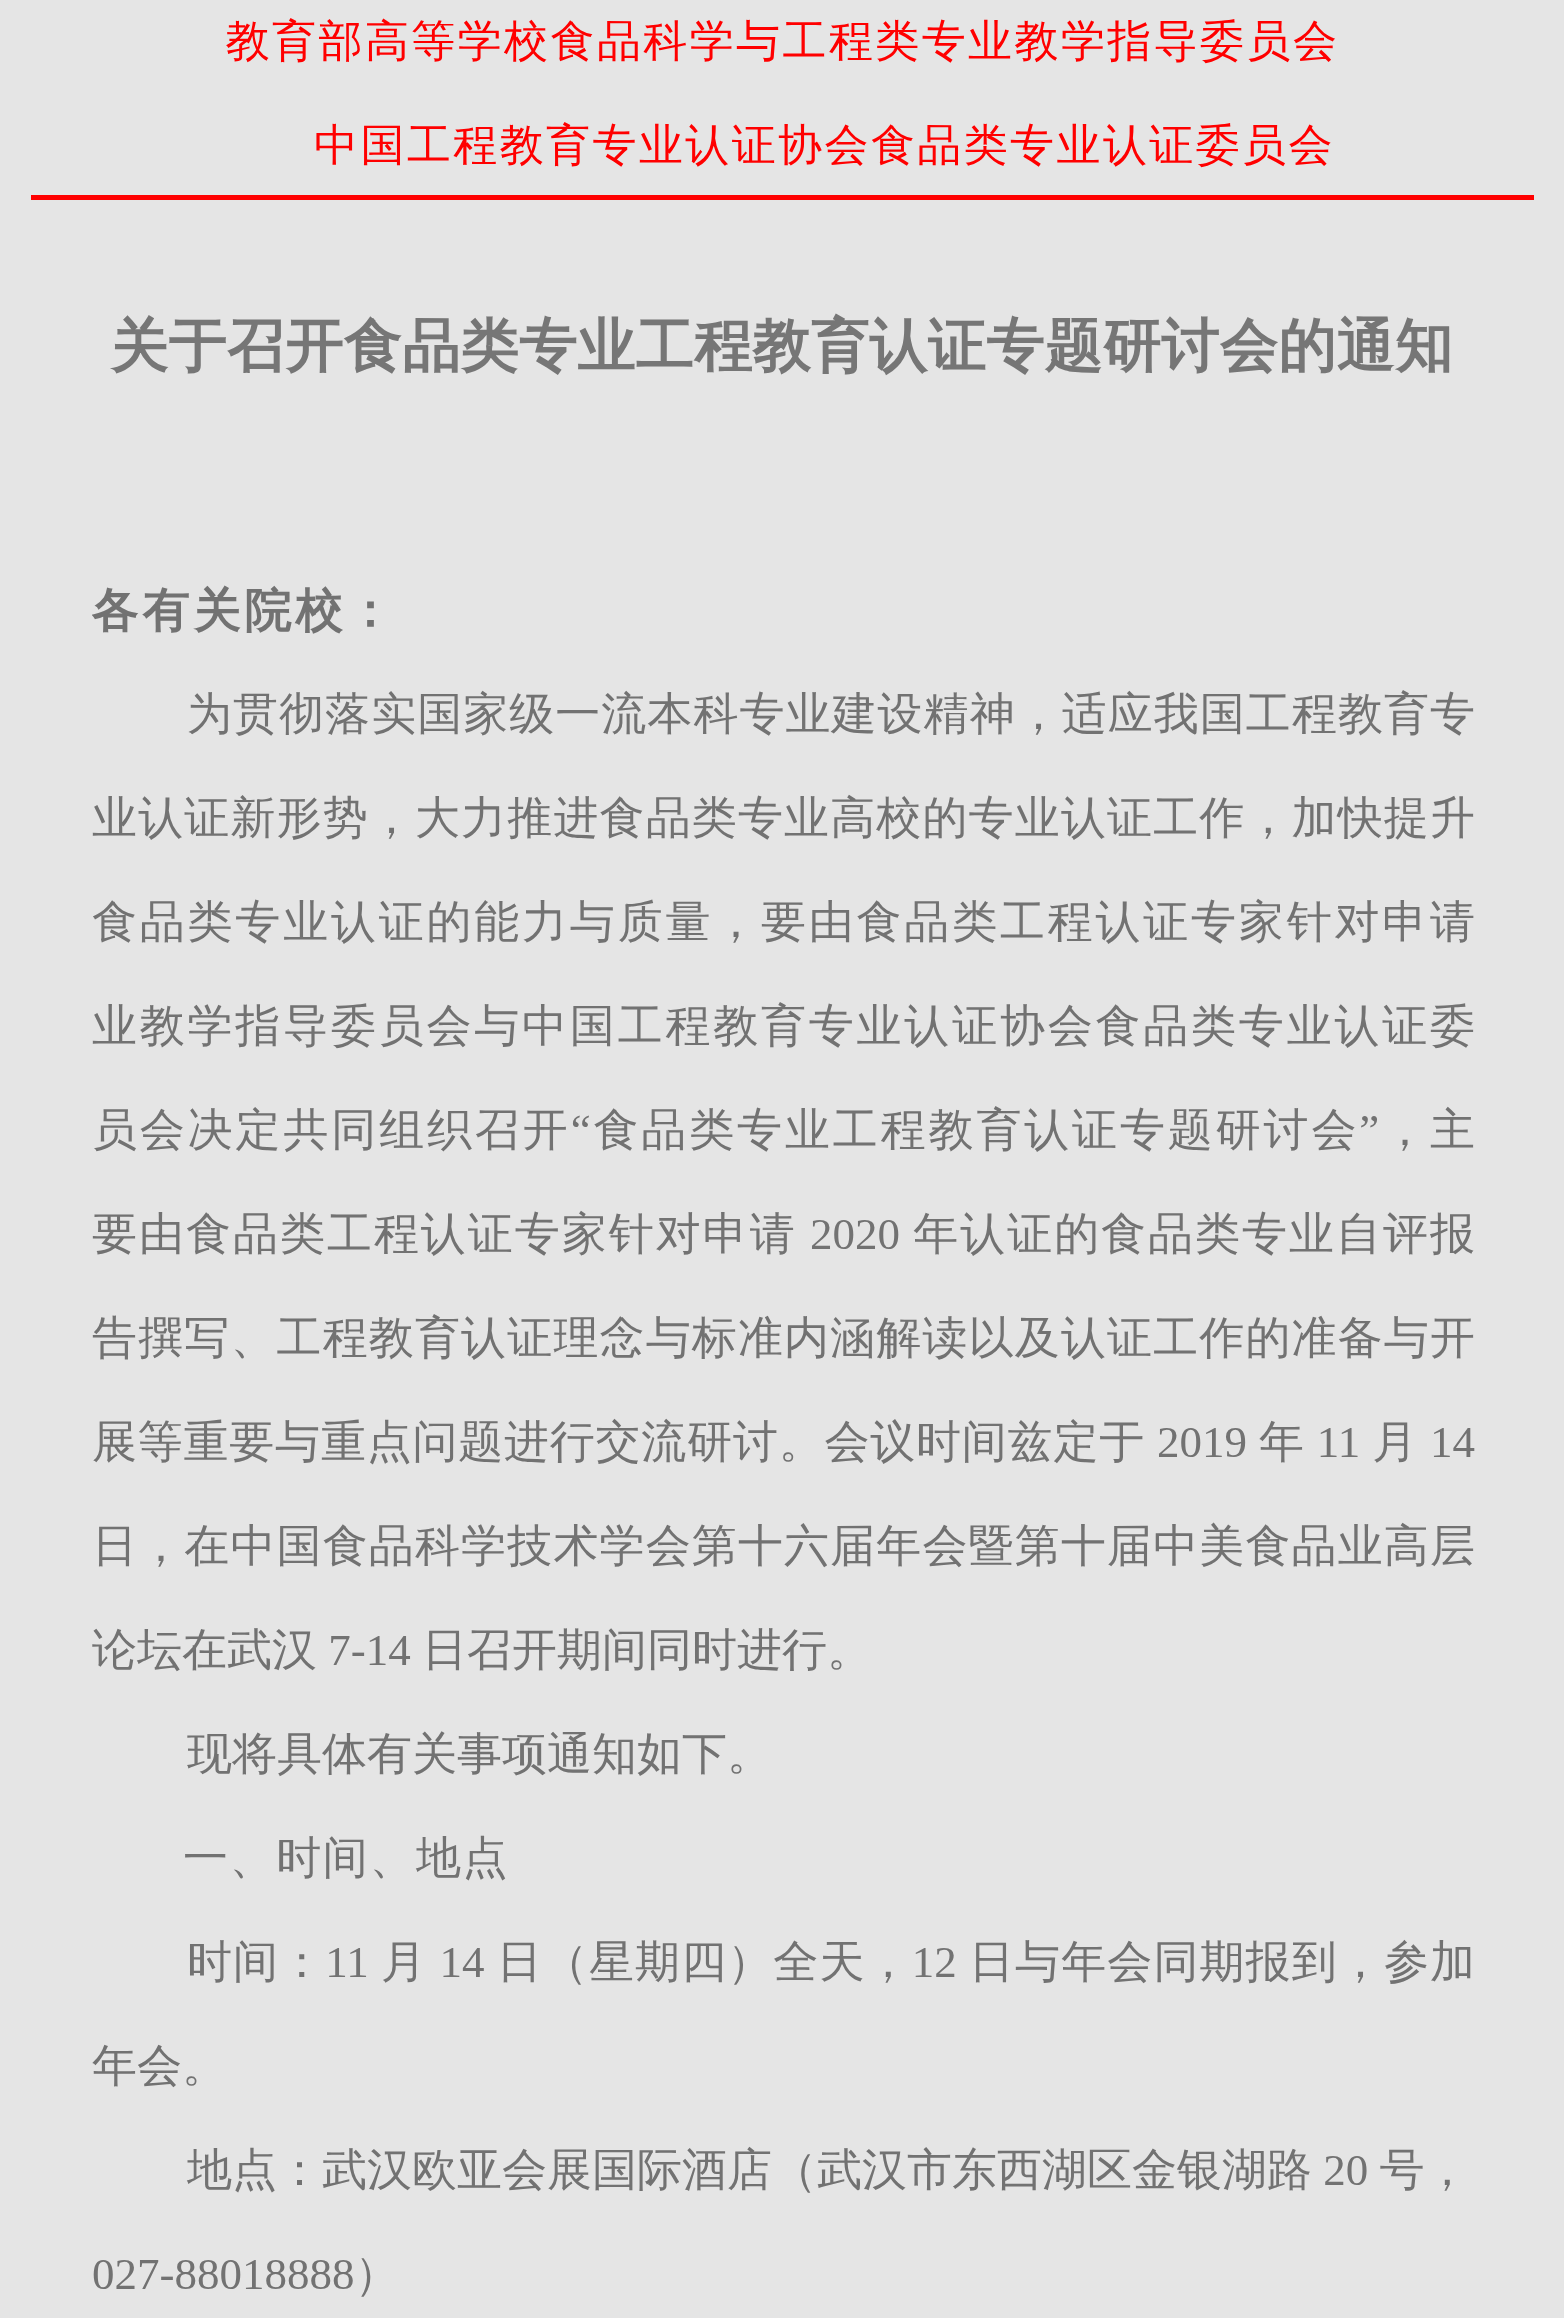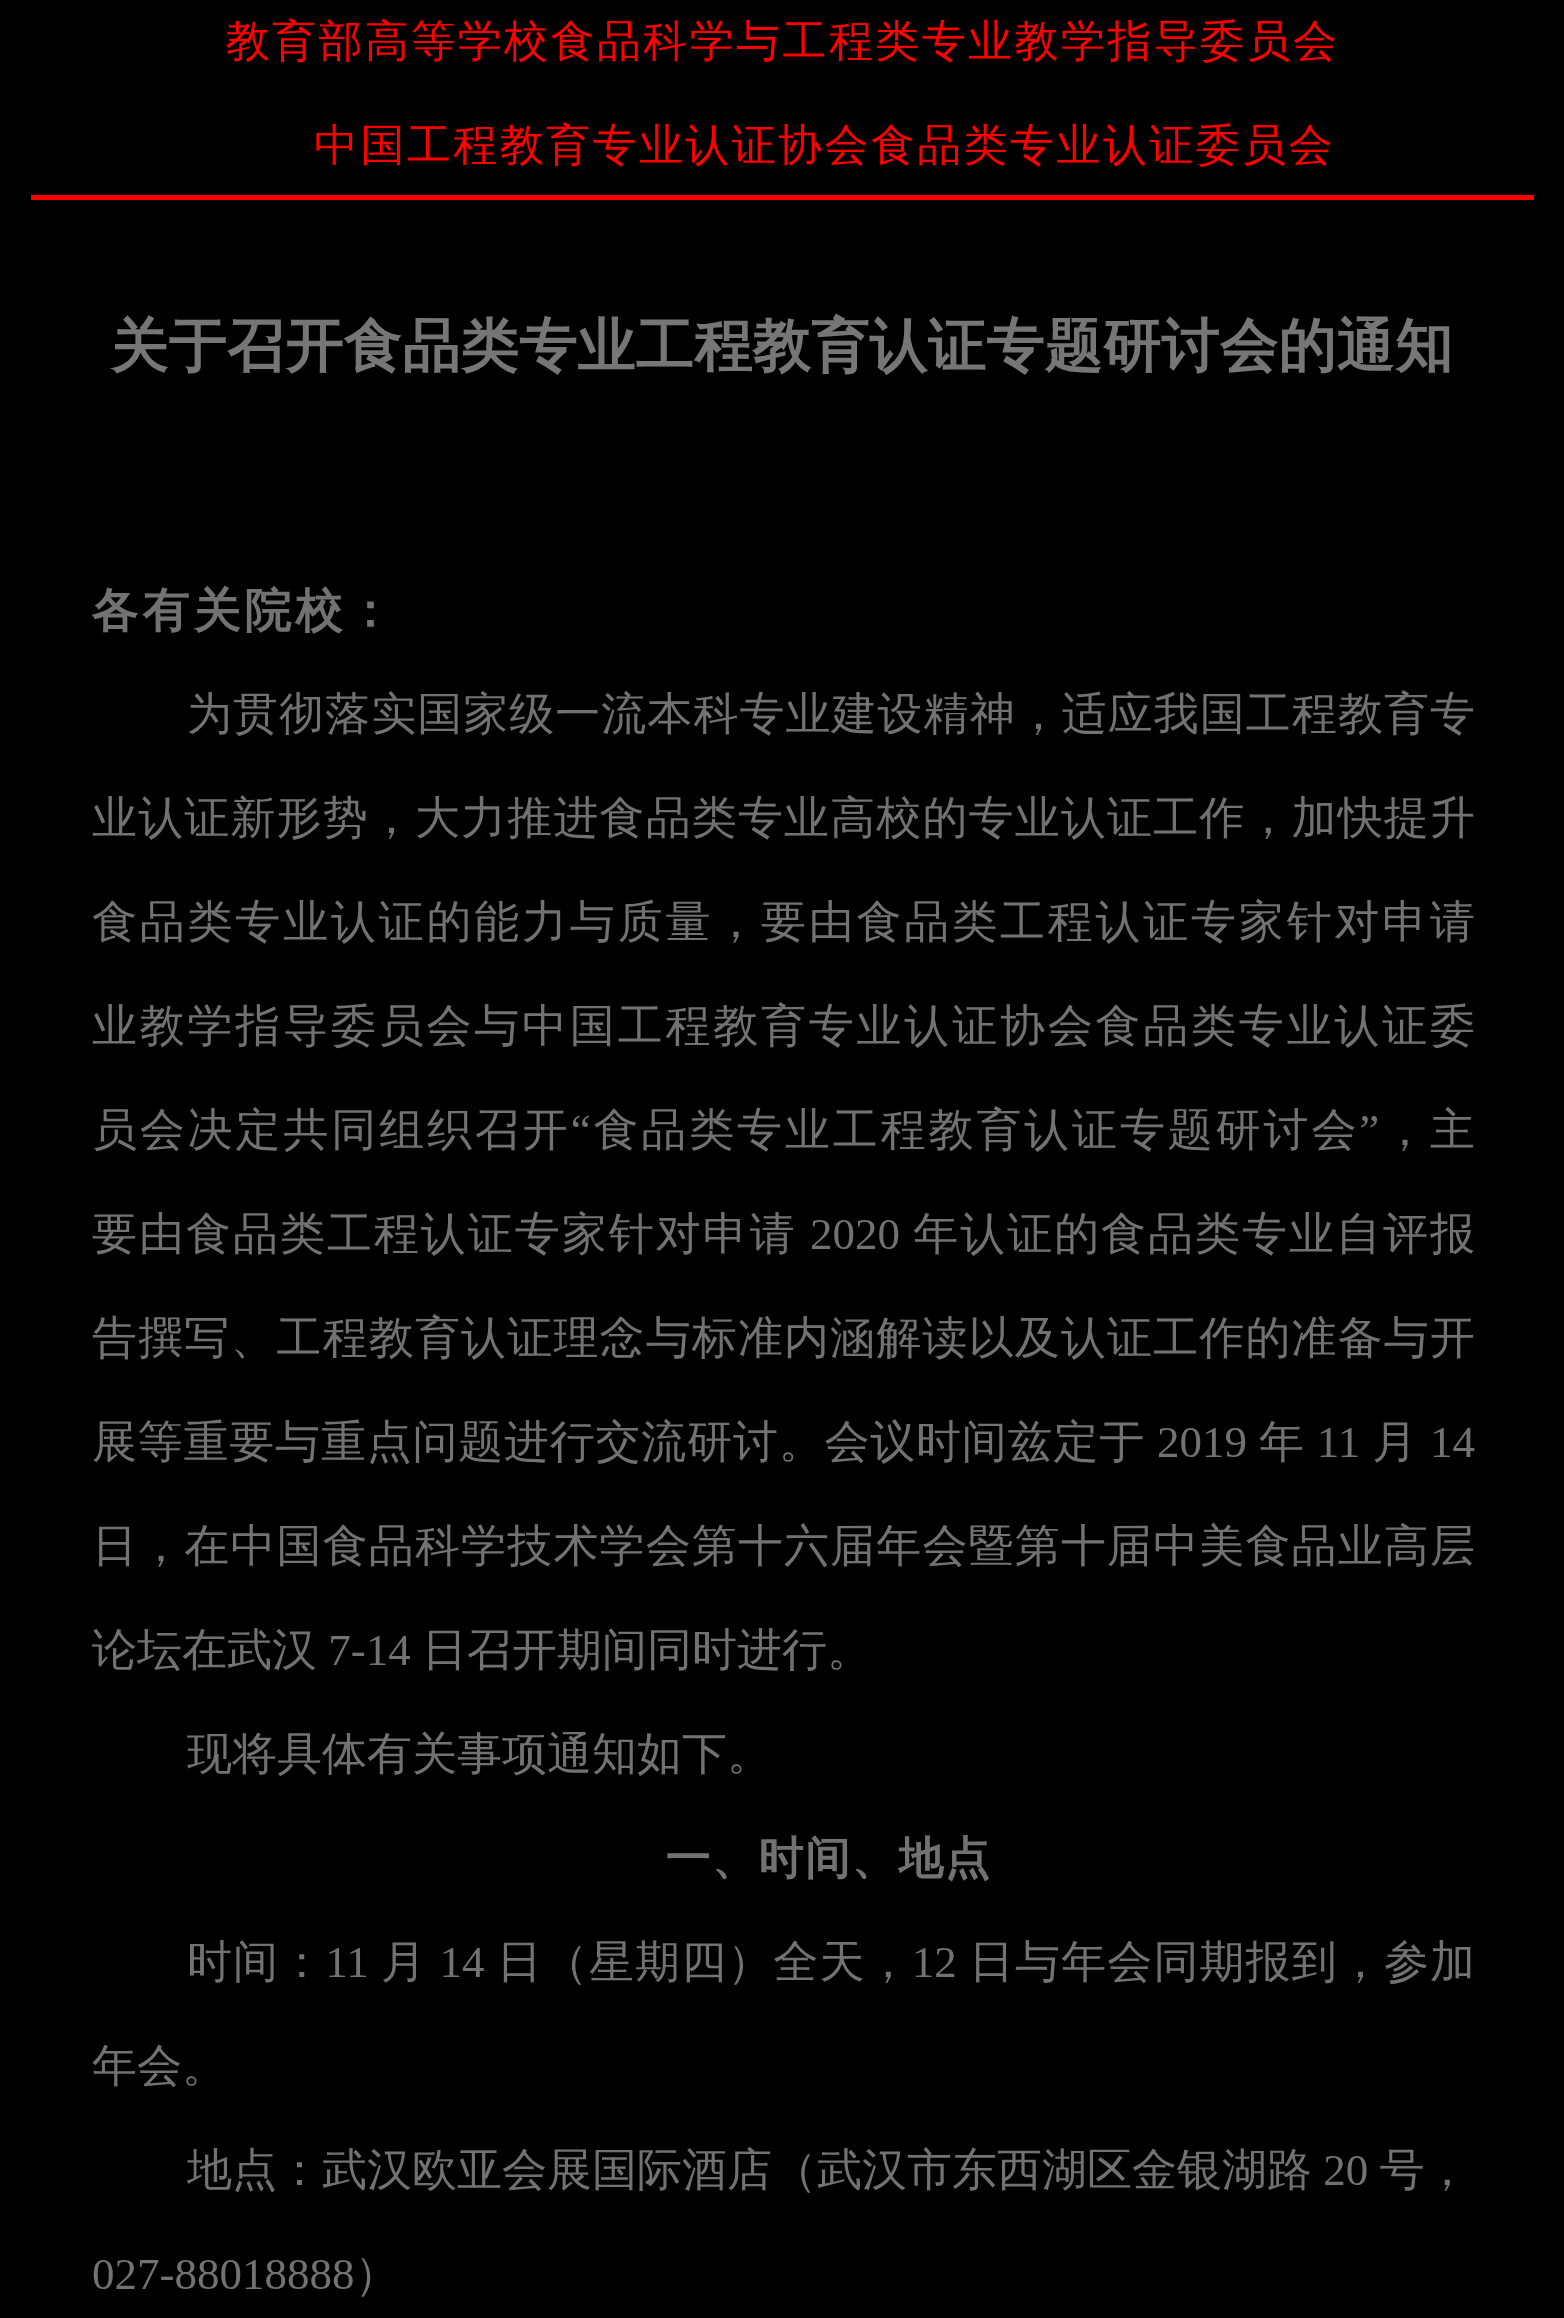--- a/index.html
+++ b/index.html
@@ -1,20 +1,20 @@
 <!DOCTYPE html>
 <html style="font-size:13px"><head>
   <meta charset="utf-8">
   <style>
     html, body { margin: 0; padding: 0; background: #ffffff; }
     .page {
       position: relative;
       width: 1565px;
       height: 2319px;
-      background: #000000;
+      background: #e5e5e5;
       overflow: hidden;
       font-family: "Liberation Serif", "DejaVu Serif", serif;
     }
     .org-line {
       position: absolute;
       left: 0;
       width: 1565px;
       text-align: center;
       font-size: 44px;
       line-height: 64px;
@@ -63,24 +63,23 @@
       text-align: justify;
       text-align-last: justify;
     }
     .indent { padding-left: 95px; }
     .salutation {
       font-weight: bold;
       font-size: 47px;
       letter-spacing: 4px;
     }
     .section-heading {
-      font-weight: bold;
+      font-weight: normal;
       padding-left: 91px;
       letter-spacing: 1.6px;
-      text-align: center;
     }
   </style>
 </head>
 <body>
 
 <div class="page">
 
   <div class="org-line org-1">教育部高等学校食品科学与工程类专业教学指导委员会</div>
   <div class="org-line org-2">中国工程教育专业认证协会食品类专业认证委员会</div>
   <div class="red-rule"></div>

